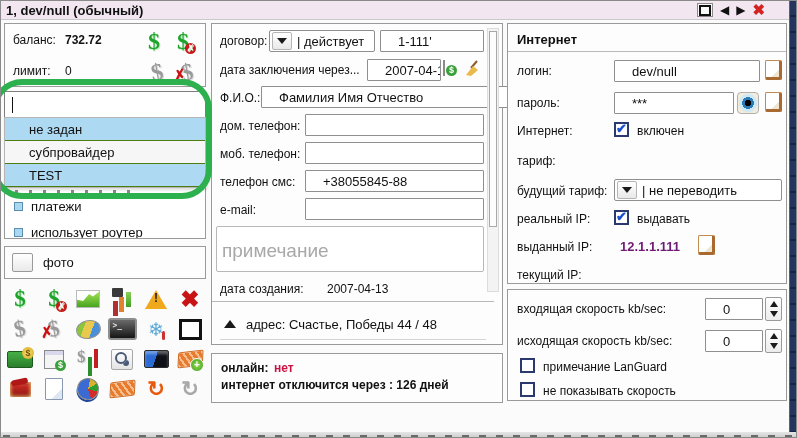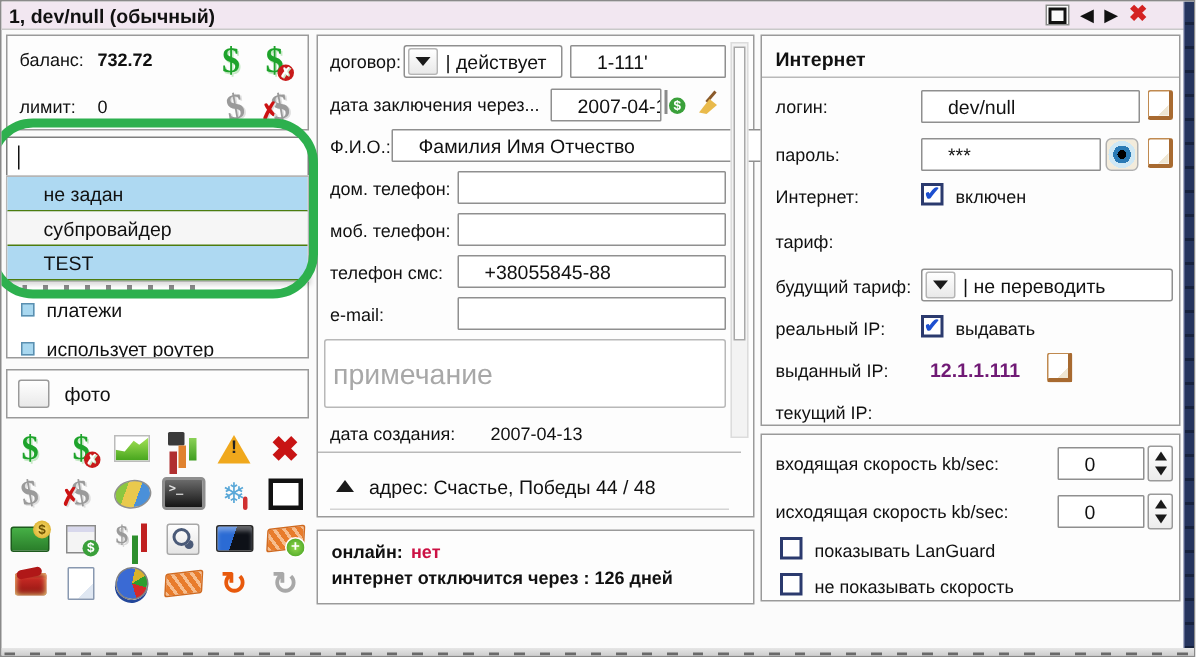--- a/index.html
+++ b/index.html
@@ -352,21 +352,21 @@
     <span class="lbl abs" style="left:9px;top:44px">исходящая скорость kb/sec:</span>
     <div class="inp" style="left:197px;top:40px;width:58px">
       <span>0</span>
     </div>
     <span class="spin" style="left:257px;top:39px">
         <span class="up"></span>
         <span class="down"></span>
       </span>
 
     <span class="cb" style="left:12px;top:68px"></span>
-    <span class="lbl abs" style="left:35px;top:70px">показывать LanGuard</span>
+    <span class="lbl abs" style="left:35px;top:70px">примечание LanGuard</span>
 
     <span class="cb" style="left:12px;top:92px"></span>
     <span class="lbl abs" style="left:35px;top:94px">не показывать скорость</span>
   </div>
 
   <div class="navstrip"></div>
 
 
   <div class="bottomedge"></div>
 

